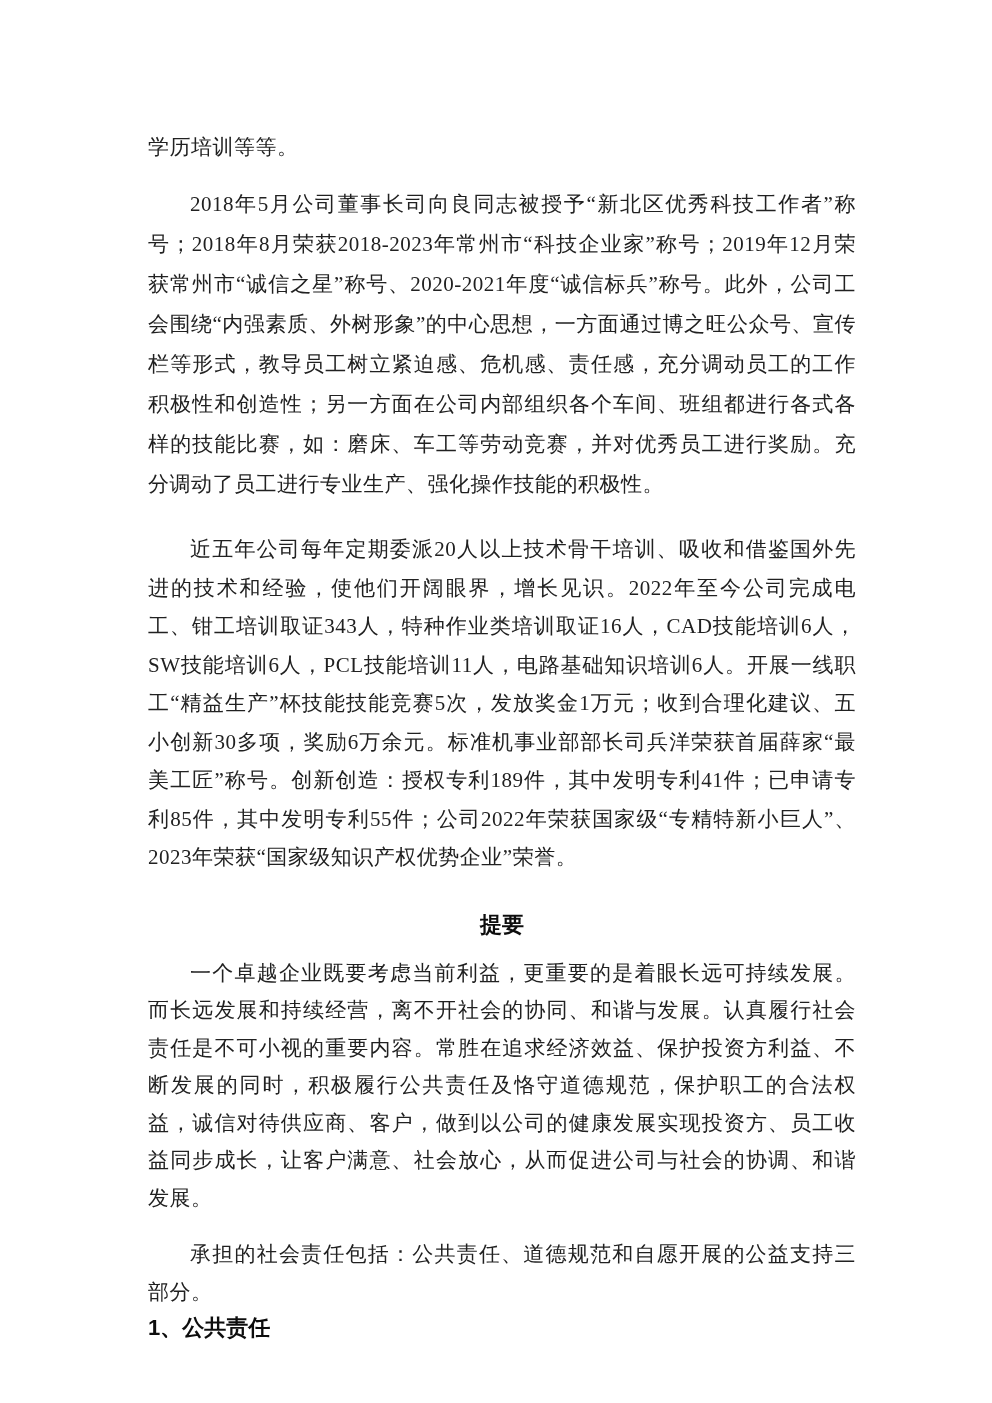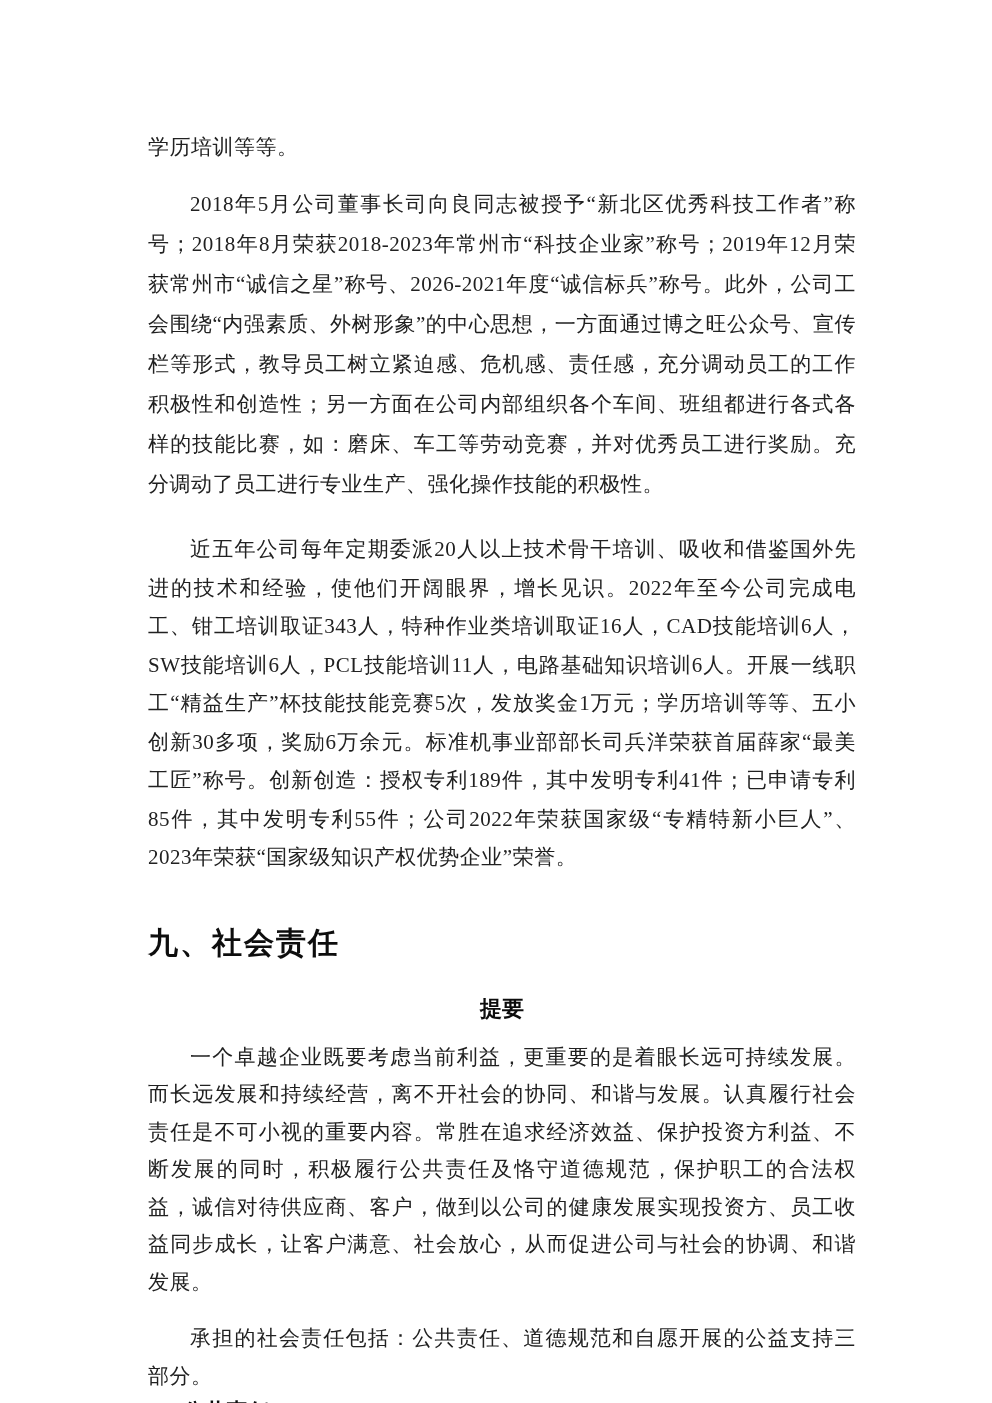--- a/index.html
+++ b/index.html
@@ -82,25 +82,24 @@
   }
 </style>
 </head>
 <body>
 
 <div class="page">
   <div class="content">
 
     <p class="body-text p-cont">学历培训等等。</p>
 
-    <p class="body-text p-awards">2018年5月公司董事长司向良同志被授予“新北区优秀科技工作者”称号；2018年8月荣获2018-2023年常州市“科技企业家”称号；2019年12月荣获常州市“诚信之星”称号、2026-2021年度“诚信标兵”称号。此外，公司工会围绕“内强素质、外树形象”的中心思想，一方面通过博之旺公众号、宣传栏等形式，教导员工树立紧迫感、危机感、责任感，充分调动员工的工作积极性和创造性；另一方面在公司内部组织各个车间、班组都进行各式各样的技能比赛，如：磨床、车工等劳动竞赛，并对优秀员工进行奖励。充分调动了员工进行专业生产、强化操作技能的积极性。</p>
+    <p class="body-text p-awards">2018年5月公司董事长司向良同志被授予“新北区优秀科技工作者”称号；2018年8月荣获2018-2023年常州市“科技企业家”称号；2019年12月荣获常州市“诚信之星”称号、2020-2021年度“诚信标兵”称号。此外，公司工会围绕“内强素质、外树形象”的中心思想，一方面通过博之旺公众号、宣传栏等形式，教导员工树立紧迫感、危机感、责任感，充分调动员工的工作积极性和创造性；另一方面在公司内部组织各个车间、班组都进行各式各样的技能比赛，如：磨床、车工等劳动竞赛，并对优秀员工进行奖励。充分调动了员工进行专业生产、强化操作技能的积极性。</p>
 
-    <p class="body-text p-training">近五年公司每年定期委派20人以上技术骨干培训、吸收和借鉴国外先进的技术和经验，使他们开阔眼界，增长见识。2022年至今公司完成电工、钳工培训取证343人，特种作业类培训取证16人，CAD技能培训6人，SW技能培训6人，PCL技能培训11人，电路基础知识培训6人。开展一线职工“精益生产”杯技能技能竞赛5次，发放奖金1万元；学历培训等等、五小创新30多项，奖励6万余元。标准机事业部部长司兵洋荣获首届薛家“最美工匠”称号。创新创造：授权专利189件，其中发明专利41件；已申请专利85件，其中发明专利55件；公司2022年荣获国家级“专精特新小巨人”、2023年荣获“国家级知识产权优势企业”荣誉。</p>
+    <p class="body-text p-training">近五年公司每年定期委派20人以上技术骨干培训、吸收和借鉴国外先进的技术和经验，使他们开阔眼界，增长见识。2022年至今公司完成电工、钳工培训取证343人，特种作业类培训取证16人，CAD技能培训6人，SW技能培训6人，PCL技能培训11人，电路基础知识培训6人。开展一线职工“精益生产”杯技能技能竞赛5次，发放奖金1万元；收到合理化建议、五小创新30多项，奖励6万余元。标准机事业部部长司兵洋荣获首届薛家“最美工匠”称号。创新创造：授权专利189件，其中发明专利41件；已申请专利85件，其中发明专利55件；公司2022年荣获国家级“专精特新小巨人”、2023年荣获“国家级知识产权优势企业”荣誉。</p>
 
-    <h1 class="h-section">九、社会责任</h1>
 
     <h2 class="h-sub">提要</h2>
 
     <p class="body-text p-summary">一个卓越企业既要考虑当前利益，更重要的是着眼长远可持续发展。而长远发展和持续经营，离不开社会的协同、和谐与发展。认真履行社会责任是不可小视的重要内容。常胜在追求经济效益、保护投资方利益、不断发展的同时，积极履行公共责任及恪守道德规范，保护职工的合法权益，诚信对待供应商、客户，做到以公司的健康发展实现投资方、员工收益同步成长，让客户满意、社会放心，从而促进公司与社会的协调、和谐发展。</p>
 
     <p class="body-text p-scope">承担的社会责任包括：公共责任、道德规范和自愿开展的公益支持三部分。</p>
 
     <h3 class="h-item">1、公共责任</h3>
 
   </div>

